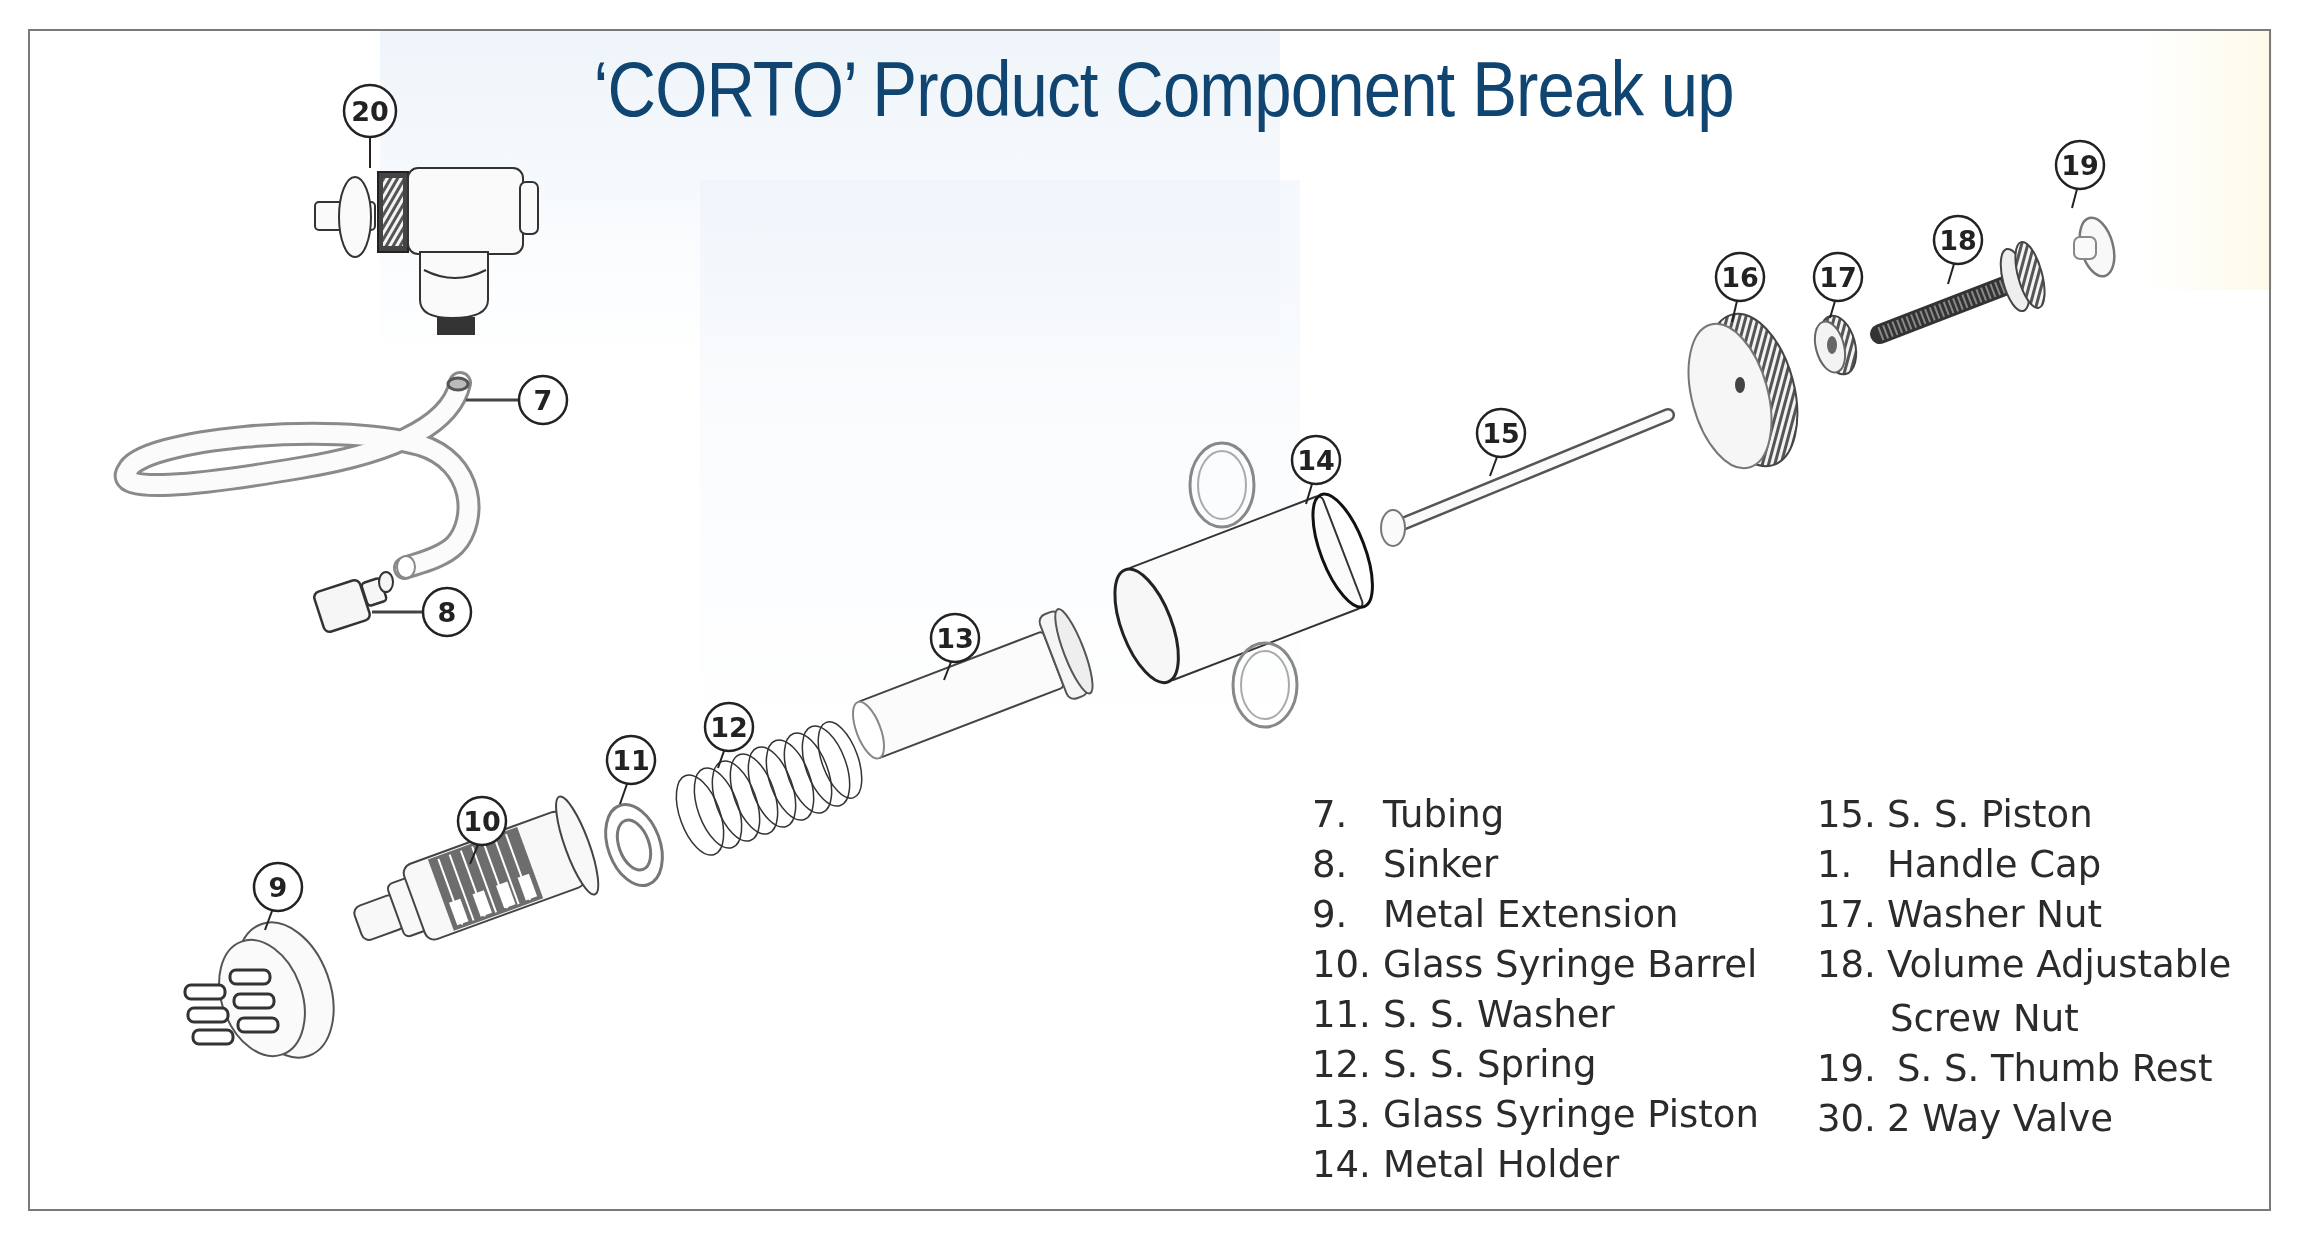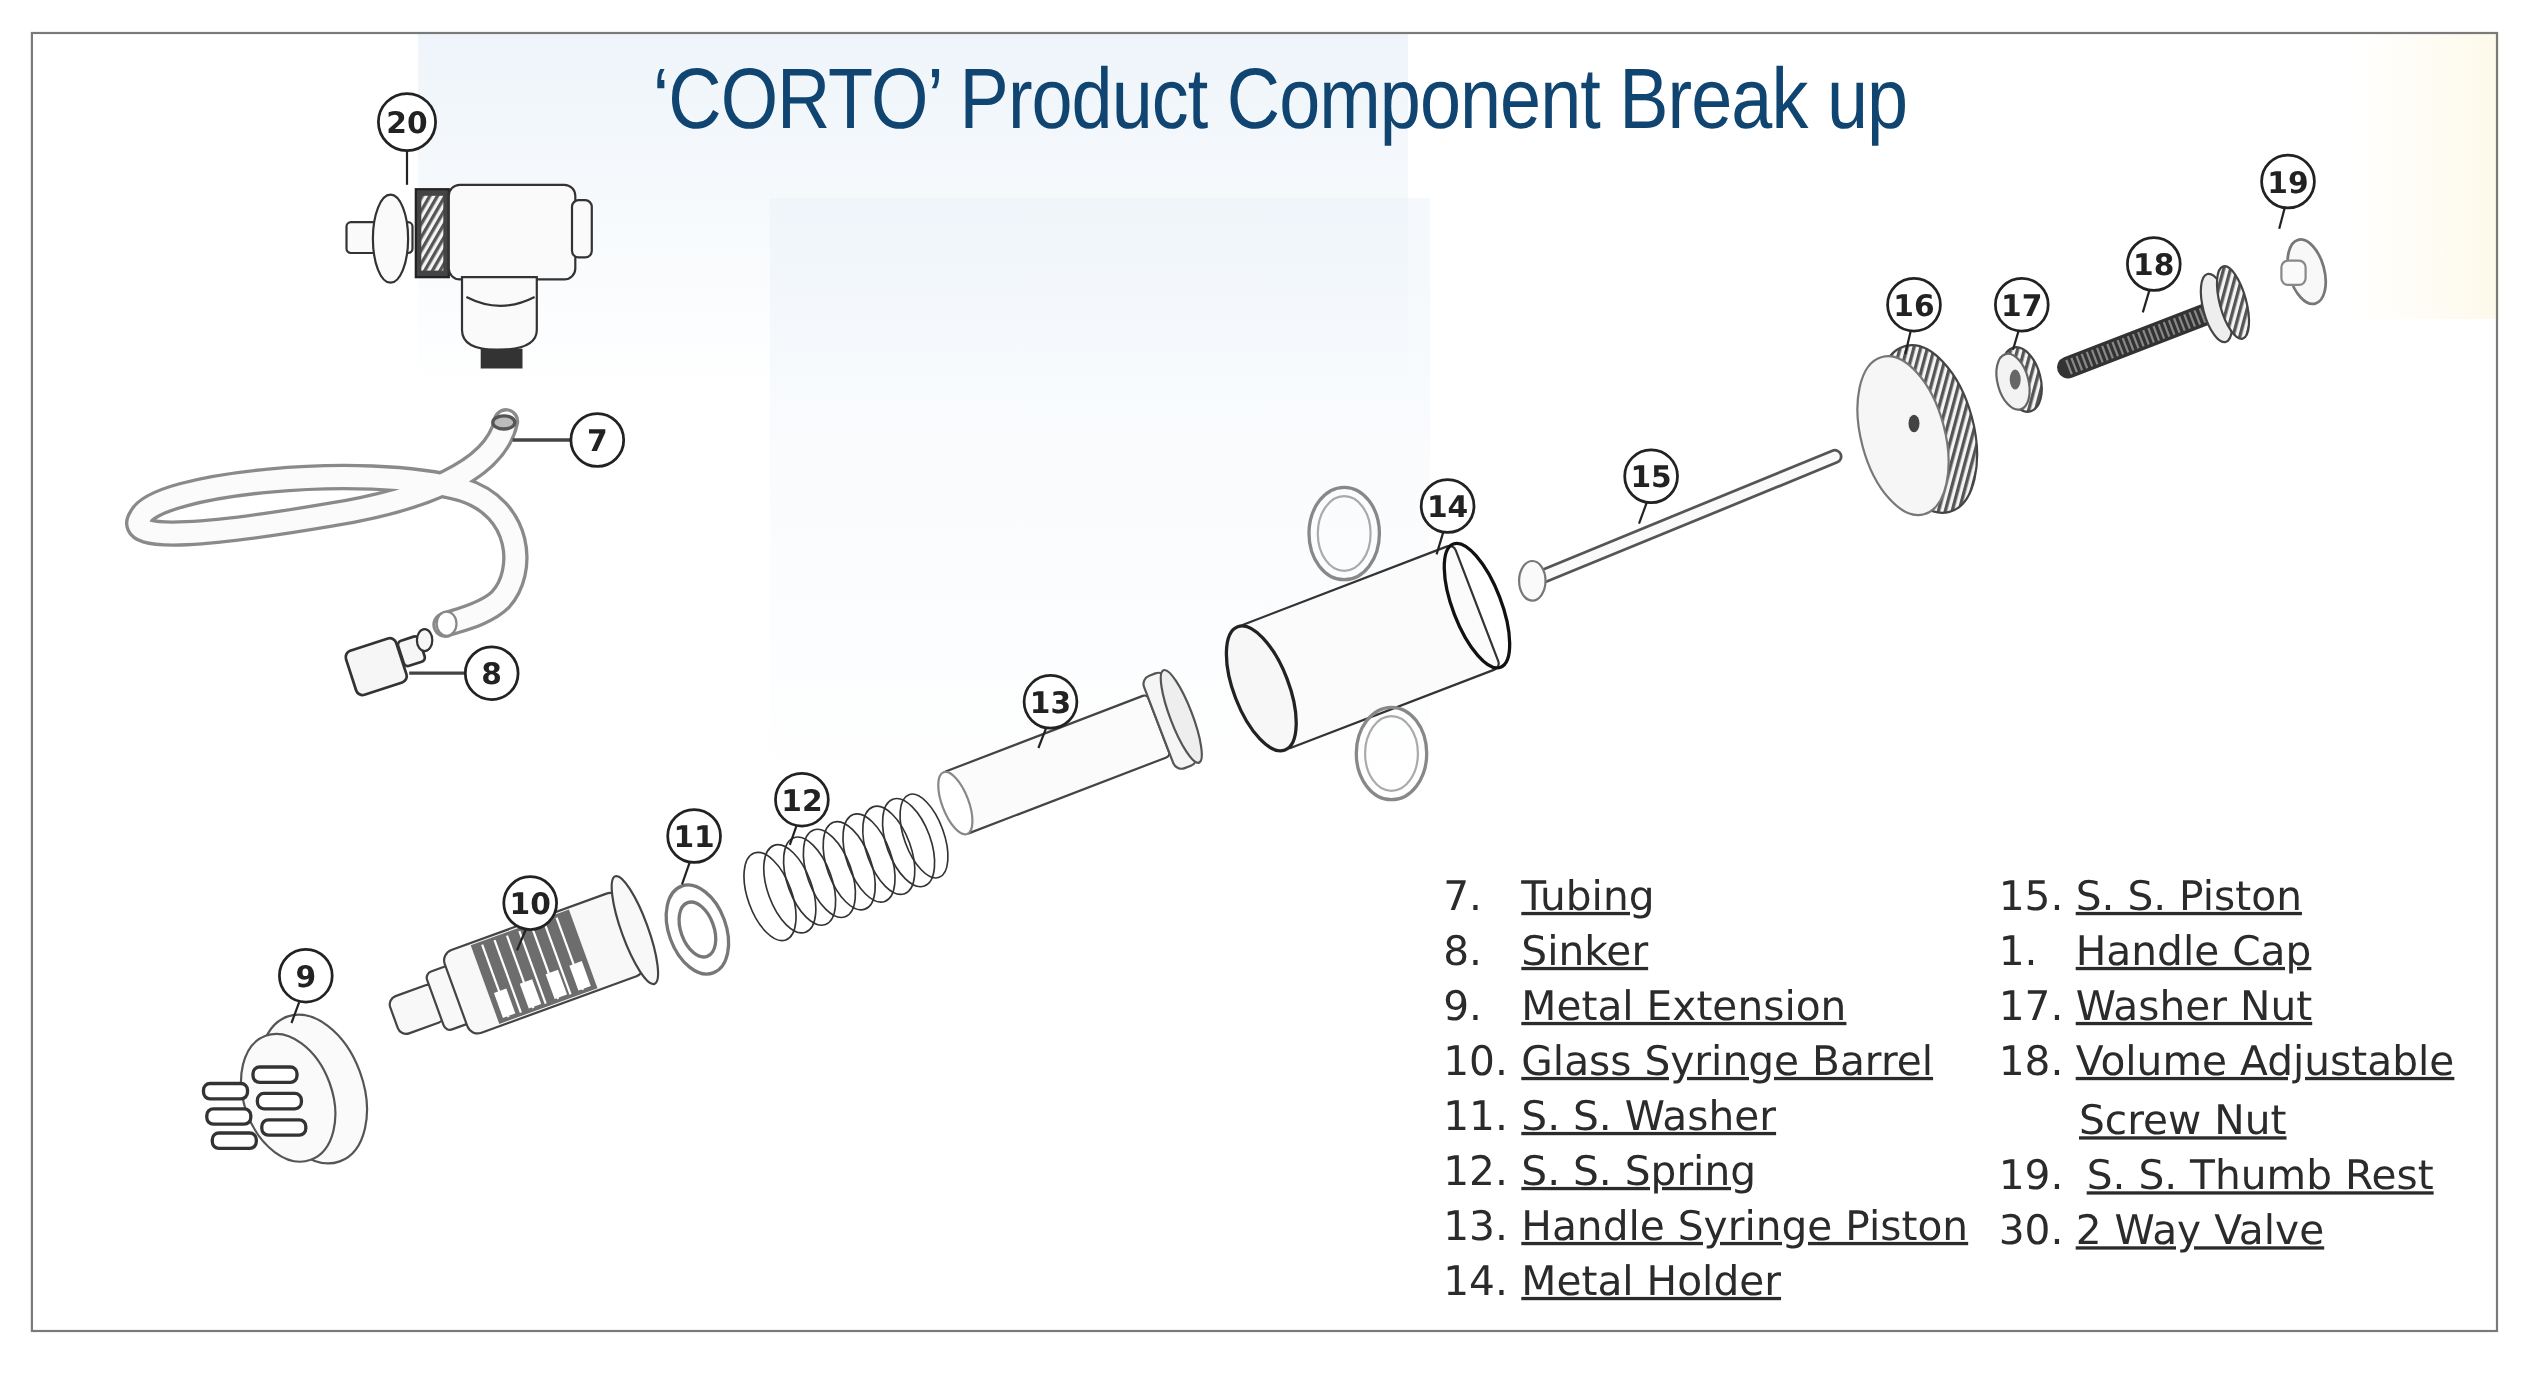--- a/index.html
+++ b/index.html
@@ -14,21 +14,21 @@
   .frame { position:absolute; left:28px; top:29px; width:2243px; height:1182px;
            border:2px solid #7a7a7a; box-sizing:border-box; }
   .title { position:absolute; left:0; top:44px; width:2305px; text-align:center;
            font-family:"Liberation Sans Narrow","Liberation Sans", sans-serif;
            font-size:78px; color:#0f4570; letter-spacing:-1px; transform:scaleX(0.86); transform-origin:1232px 0; }
   .title span { display:inline-block; }
   svg.drawing { position:absolute; left:0; top:0; }
   .legend { position:absolute; font-family:"DejaVu Sans", sans-serif; font-size:37px; color:#2b2b2b; }
   .legend .row { position:absolute; white-space:nowrap; height:50px; line-height:50px; }
   .legend .num { position:absolute; left:0; }
-  .legend .lbl { position:absolute;text-decoration:underline; }
+  .legend .lbl { position:absolute; }
   .callout text { font-family:"DejaVu Sans", sans-serif; font-weight:bold; font-size:27px; fill:#222; }
 </style>
 </head>
 <body>
 
 <div class="bg-tint"></div>
 <div class="bg-tint2"></div>
 <div class="bg-tint3"></div>
 
 <div class="frame"></div>
@@ -266,21 +266,21 @@
   <div class="row" style="top:200px">
       <span class="num">11.</span>
       <span class="lbl" style="left:71px">S. S. Washer</span>
     </div>
   <div class="row" style="top:250px">
       <span class="num">12.</span>
       <span class="lbl" style="left:71px">S. S. Spring</span>
     </div>
   <div class="row" style="top:300px">
       <span class="num">13.</span>
-      <span class="lbl" style="left:71px">Handle Syringe Piston</span>
+      <span class="lbl" style="left:71px">Glass Syringe Piston</span>
     </div>
   <div class="row" style="top:350px">
       <span class="num">14.</span>
       <span class="lbl" style="left:71px">Metal Holder</span>
     </div>
 </div>
 
 <div class="legend" style="left:1817px; top:790px;">
   <div class="row" style="top:0px">
       <span class="num">15.</span>

